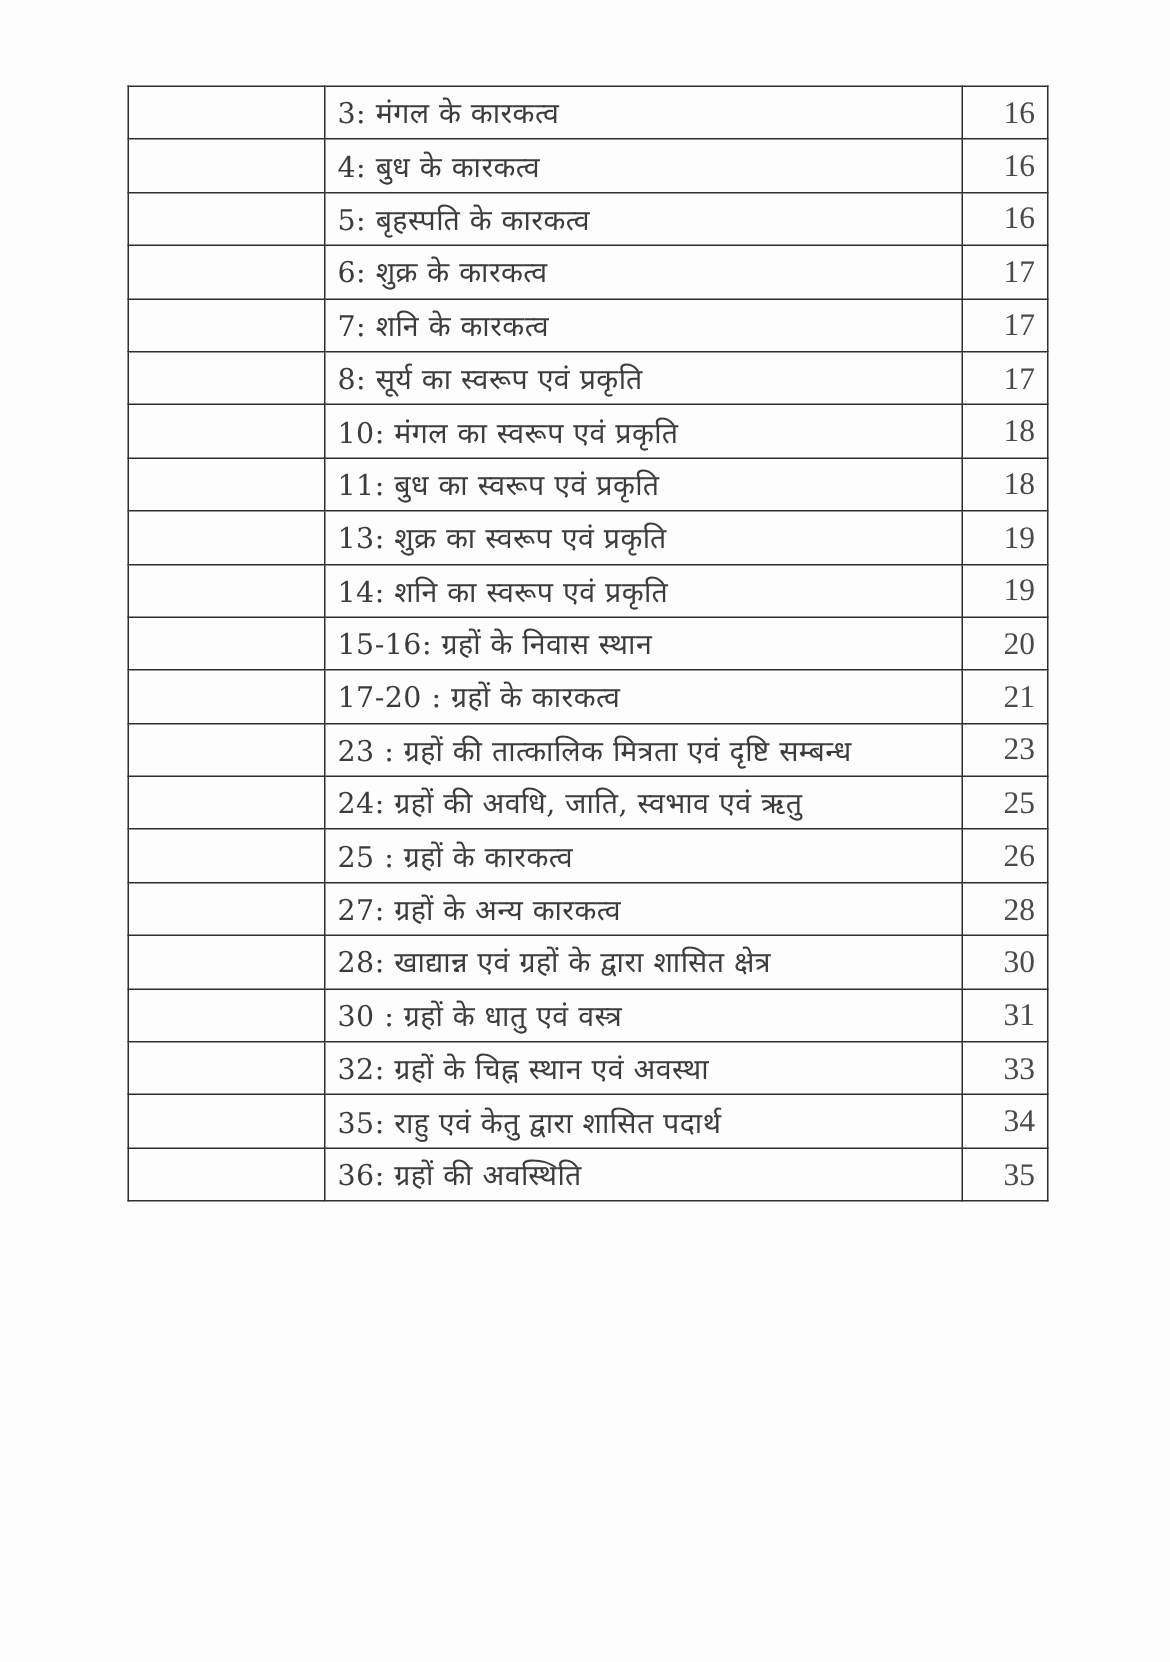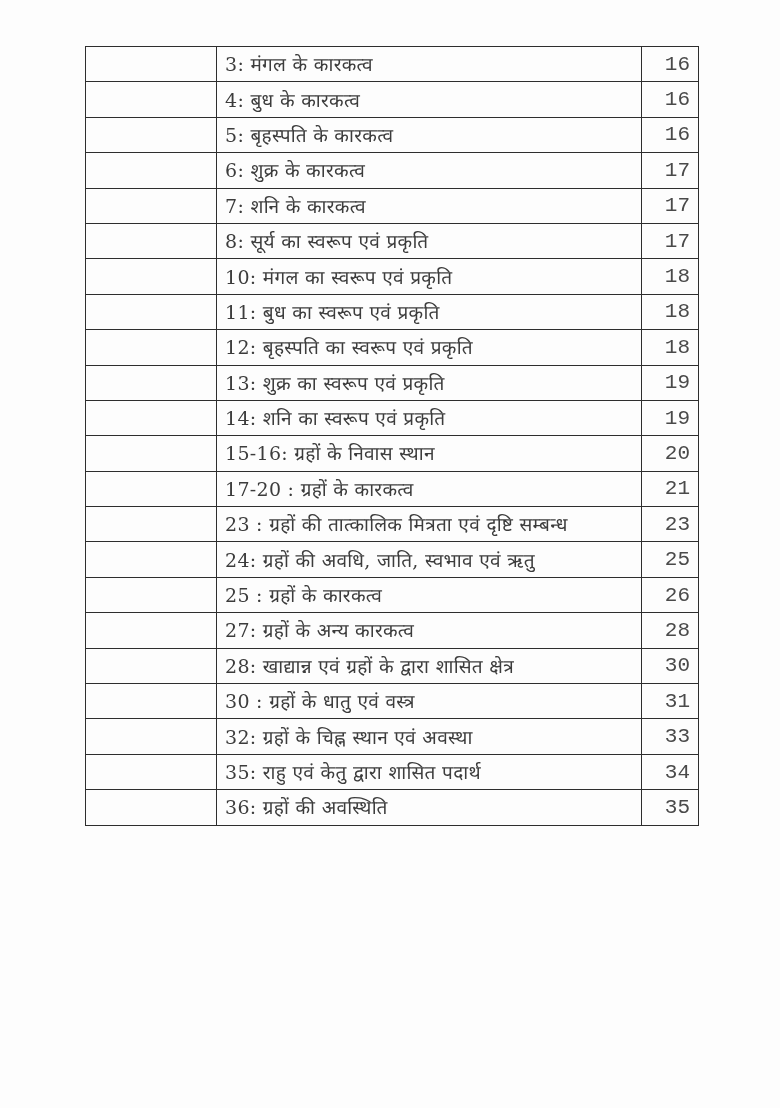--- a/index.html
+++ b/index.html
@@ -17,21 +17,21 @@
     }
     .page {
       position: absolute;
       left: 0; top: 0;
       width: 780px; height: 1108px;
       background: #fdfdfd;
     }
     .toc-table {
       position: absolute;
       left: 85px;
-      top: 46px;
+      top: 57px;
       width: 613px;
       border-collapse: collapse;
       table-layout: fixed;
       border-radius: 15px;
     }
     .toc-table td {
       border: 1.6px solid #2e2e2e;
       height: 34.4px;
       padding: 0;
       vertical-align: middle;
@@ -43,21 +43,21 @@
     .col-page  { width: 57px; }
     .title-cell {
       padding-left: 8px !important;
       font-size: 19px;
       letter-spacing: 0.3px;
       color: #3c3c3c;
     }
     .page-cell {
       text-align: right;
       padding-right: 8px !important;
-      font-family: Liberation Mono, monospace;
+      font-family: Liberation Serif, serif;
       font-size: 21px;
       color: #4a4a4a;
     }
   </style>
 </head>
 <body>
 
 <div class="page">
   <table class="toc-table">
     <colgroup>
@@ -97,25 +97,20 @@
           <td class="page-cell">17</td>
         </tr>
         <tr>
           <td></td>
           <td class="title-cell">10: मंगल का स्वरूप एवं प्रकृति</td>
           <td class="page-cell">18</td>
         </tr>
         <tr>
           <td></td>
           <td class="title-cell">11: बुध का स्वरूप एवं प्रकृति</td>
-          <td class="page-cell">18</td>
-        </tr>
-        <tr>
-          <td></td>
-          <td class="title-cell">12: बृहस्पति का स्वरूप एवं प्रकृति</td>
           <td class="page-cell">18</td>
         </tr>
         <tr>
           <td></td>
           <td class="title-cell">13: शुक्र का स्वरूप एवं प्रकृति</td>
           <td class="page-cell">19</td>
         </tr>
         <tr>
           <td></td>
           <td class="title-cell">14: शनि का स्वरूप एवं प्रकृति</td>

